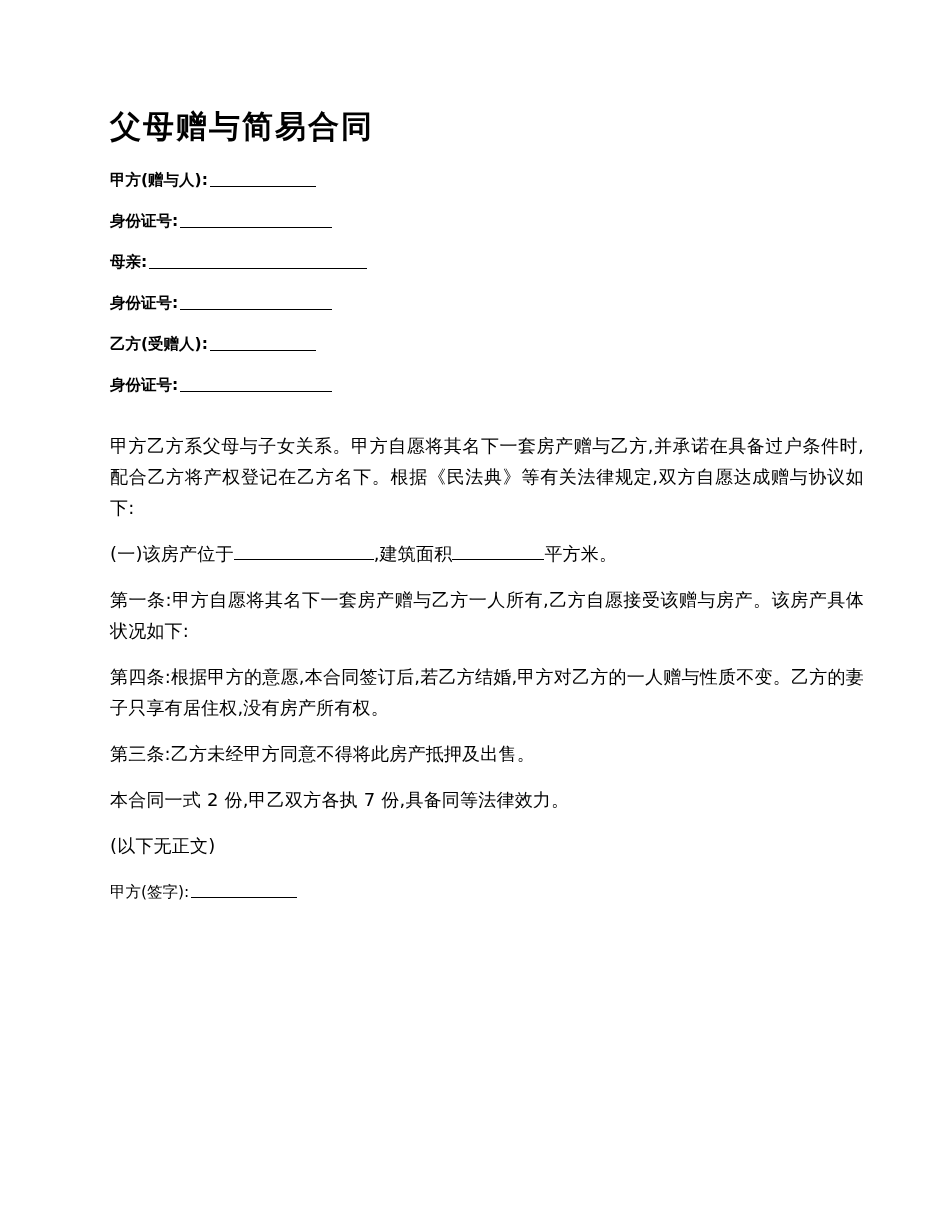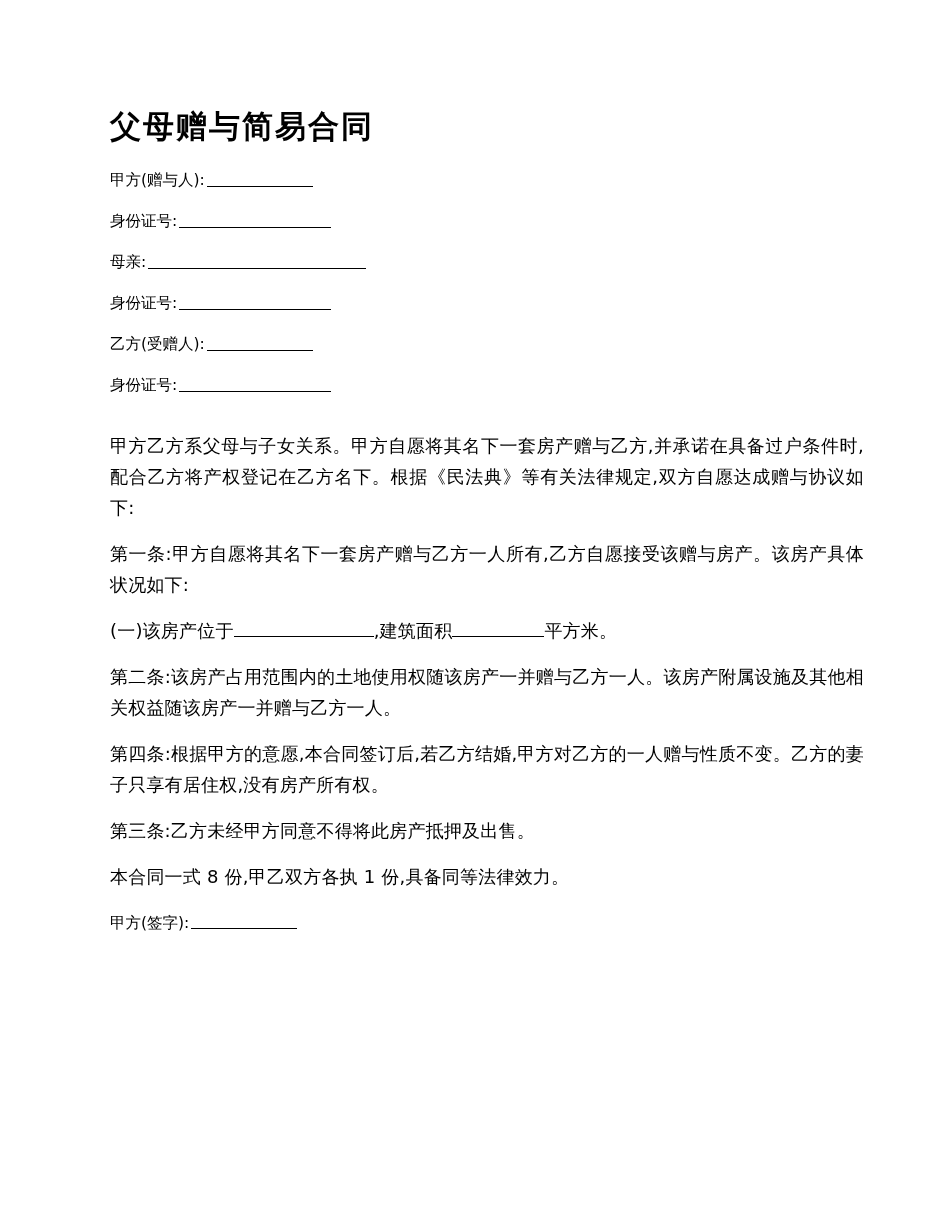--- a/index.html
+++ b/index.html
@@ -33,20 +33,21 @@
     font-size: 15.5px;
     line-height: 1.25;
     margin: 0 0 0 0;
     padding: 0 0 0 0;
     height: 41px;
     display: flex;
     align-items: flex-start;
   }
   .party-line .lbl {
     white-space: pre;
+    font-weight: bold;
   }
   .blank {
     display: inline-block;
     border-bottom: 1.2px solid #000;
     height: 15px;
     vertical-align: baseline;
     margin-left: 2px;
   }
   .blank.w-medium { width: 106px; }
   .blank.w-long { width: 218px; }
@@ -104,30 +105,30 @@
       <span class="blank w-medium"></span>
     </div>
     <div class="party-line">
       <span class="lbl">身份证号:</span>
       <span class="blank w-mid2"></span>
     </div>
   </div>
 
   <p class="body-par first-block">甲方乙方系父母与子女关系。甲方自愿将其名下一套房产赠与乙方,并承诺在具备过户条件时,配合乙方将产权登记在乙方名下。根据《民法典》等有关法律规定,双方自愿达成赠与协议如下:</p>
 
-  <p class="body-par">第一条:甲方自愿将其名下一套房产赠与乙方一人所有,乙方自愿接受该赠与房产。该房产具体状况如下:</p>
-
   <p class="body-par">
     <span>(一)该房产位于</span><span class="inline-blank ib-140"></span><span>,建筑面积</span><span class="inline-blank ib-92"></span><span>平方米。</span>
   </p>
 
+  <p class="body-par">第一条:甲方自愿将其名下一套房产赠与乙方一人所有,乙方自愿接受该赠与房产。该房产具体状况如下:</p>
 
-  <p class="body-par">第二条:该房产占用范围内的土地使用权随该房产一并赠与乙方一人。该房产附属设施及其他相关权益随该房产一并赠与乙方一人。</p>
+
   <p class="body-par">第四条:根据甲方的意愿,本合同签订后,若乙方结婚,甲方对乙方的一人赠与性质不变。乙方的妻子只享有居住权,没有房产所有权。</p>
   <p class="body-par">第三条:乙方未经甲方同意不得将此房产抵押及出售。</p>
-  <p class="body-par">本合同一式 8 份,甲乙双方各执 1 份,具备同等法律效力。</p>
+  <p class="body-par">本合同一式 2 份,甲乙双方各执 7 份,具备同等法律效力。</p>
+  <p class="body-par">(以下无正文)</p>
 
   <div class="sign-line">
     <span class="lbl">甲方(签字):</span>
     <span class="blank w-medium"></span>
   </div>
 
 </div>
 
 </body></html>

